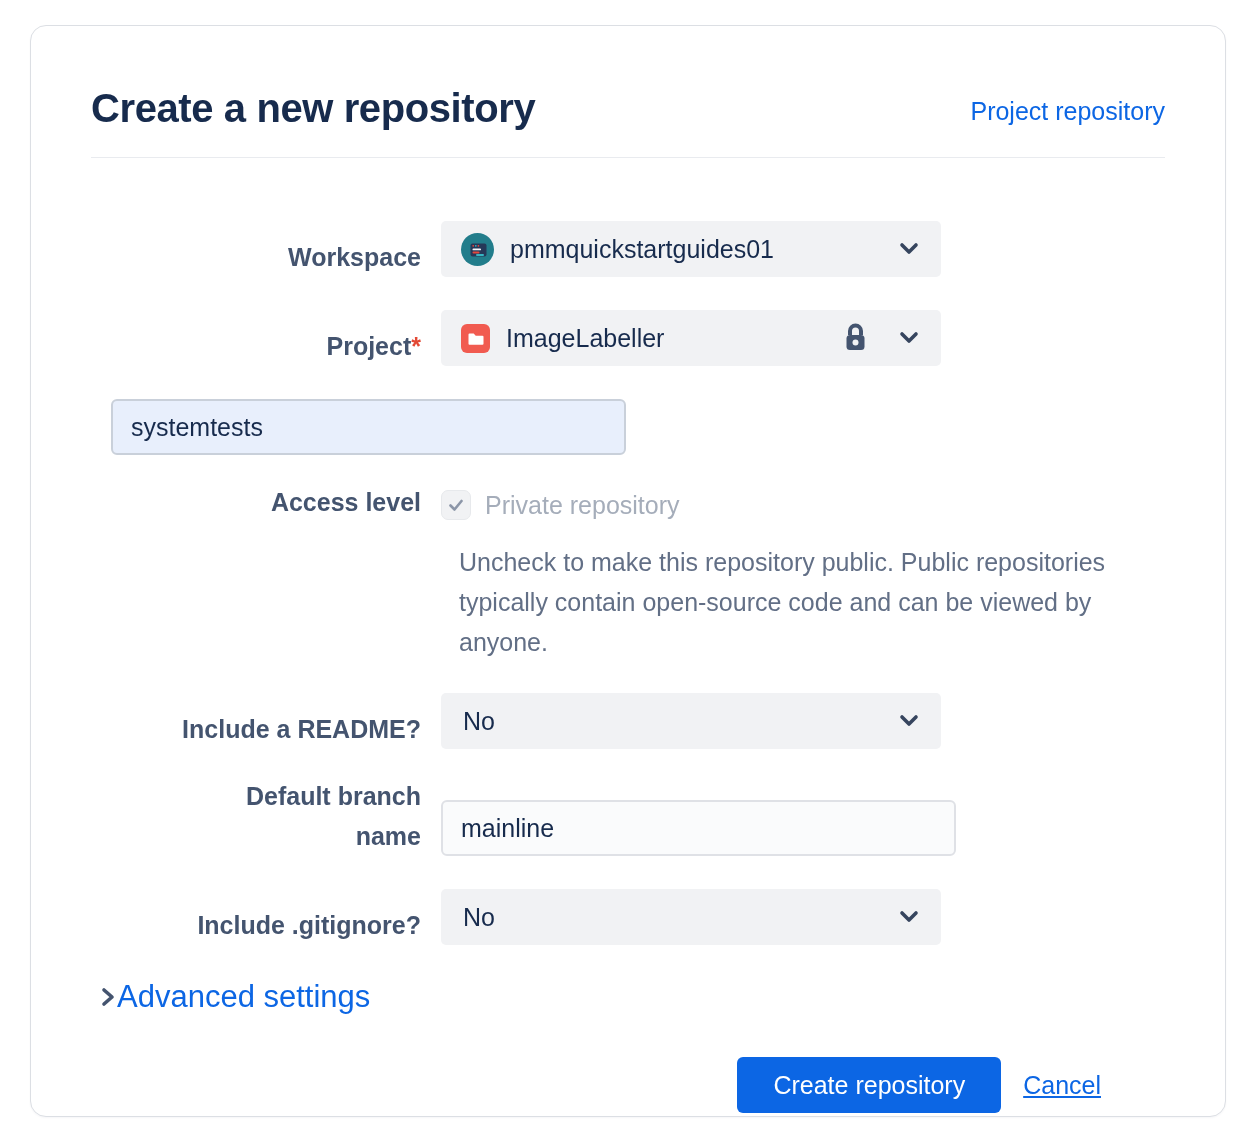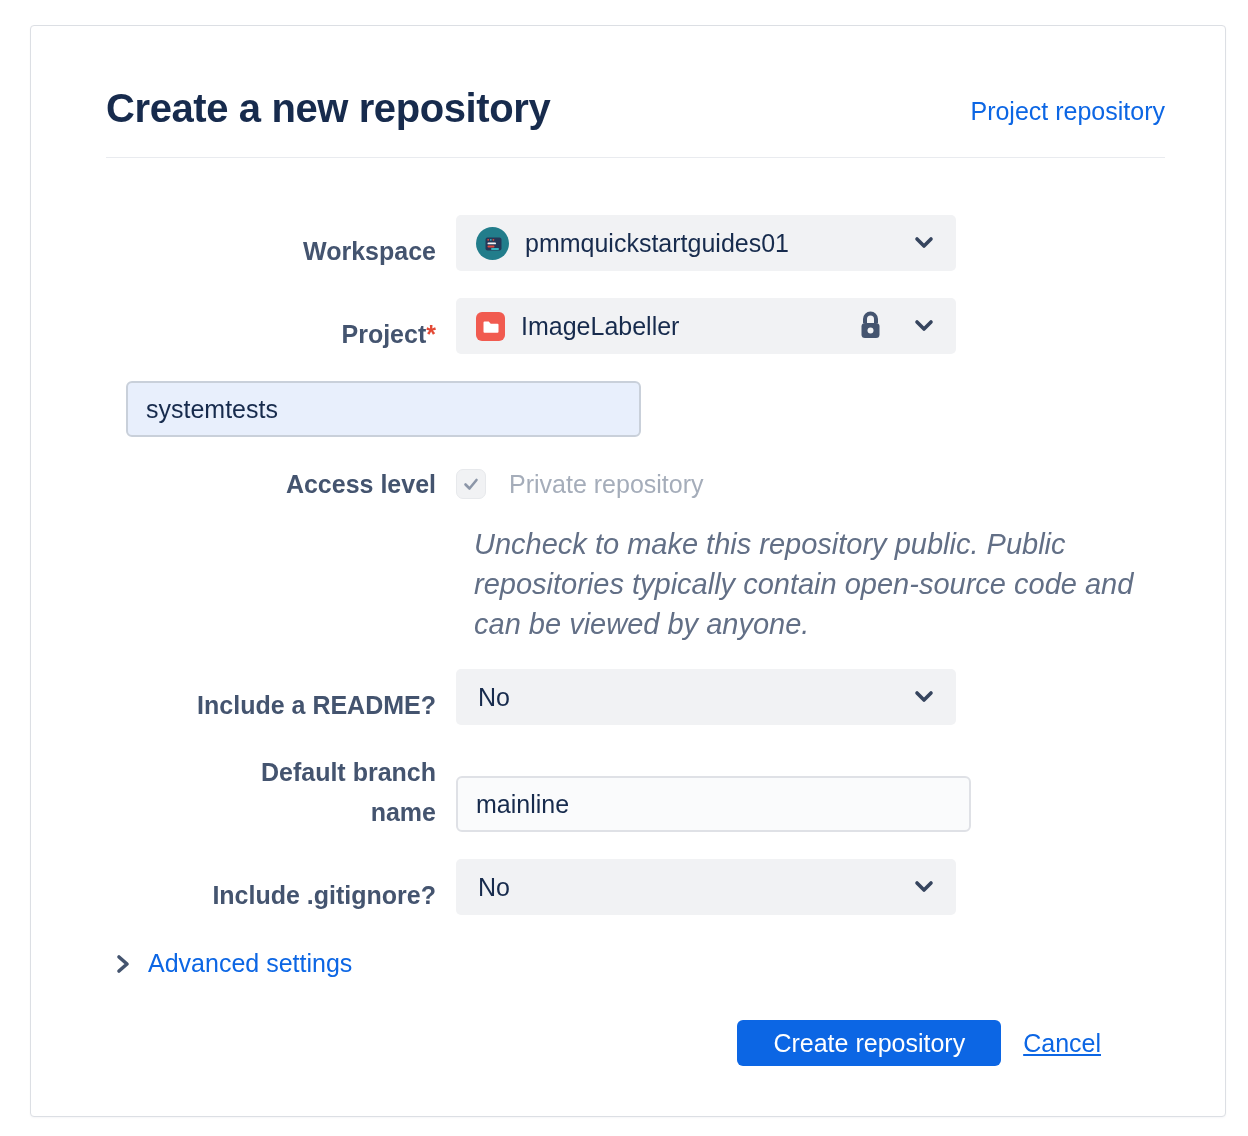--- a/index.html
+++ b/index.html
@@ -1,36 +1,36 @@
 <!DOCTYPE html>
 <html><head>
 <meta charset="utf-8">
 <style>
   * { margin:0; padding:0; box-sizing:border-box; }
   html,body { width:1248px; height:1136px; background:#ffffff; font-family:"Liberation Sans", sans-serif; }
   .card {
     position:absolute; left:30px; top:25px; width:1196px; height:1092px;
-    background:#ffffff; border:1px solid #DCDFE4; border-radius:4px;
+    background:#ffffff; border:1px solid #DCDFE4; border-radius:16px;
     box-shadow:0 1px 2px rgba(9,30,66,0.04);
-    padding:58px 60px 60px 75px;
+    padding:58px 60px 60px 60px;
   }
   .header { display:flex; justify-content:space-between; align-items:center; }
   .page-title { font-size:40px; font-weight:700; color:#172B4D; letter-spacing:-0.4px; line-height:48px; }
   .import-link { font-size:25px; font-weight:500; color:#0C66E4; cursor:pointer; margin-top:6px; }
   .divider { border:none; border-top:1px solid #E9EBEF; margin-top:25px; }
 
   .form { margin-top:57px; }
   .form-row { display:flex; align-items:flex-end; margin-bottom:27px; }
   .form-label {
     width:330px; padding-left:60px; text-align:right; flex:0 0 330px;
     font-size:25px; font-weight:600; color:#44546F; line-height:40px;
   }
   .row-default-branch .form-label { padding-left:110px; }
   .required { color:#E34935; font-weight:700; }
-  .control { width:500px; margin-left:20px; }
+  .control { width:500px; margin-left:20px;margin-top:6px; }
 
   .select-field {
     width:500px; height:56px; background:#F1F2F4; border-radius:5px;
     display:flex; align-items:center; padding:0 20px; cursor:pointer;
   }
   .select-value { font-size:25px; font-weight:500; color:#172B4D; margin-left:16px; white-space:nowrap; }
   .select-field.no-icon .select-value { margin-left:2px; }
   .spacer { flex:1; }
   .icon { display:inline-flex; align-items:center; justify-content:center; flex:none; }
 
@@ -41,31 +41,31 @@
   .text-field.autofill { background:#E8EFFC; border:2px solid #C9D0DA; }
   .text-field.plain { background:#FAFBFC; border:2px solid #DFE1E6; }
 
   .checkbox-row { display:flex; align-items:center; margin-bottom:20px; }
   .checkbox {
     width:30px; height:30px; border-radius:7px; background:#F1F2F4;
     border:1px solid #E7E9EC; display:flex; align-items:center; justify-content:center; flex:none;
   }
   .checkbox-label { font-size:25px; color:#A5ADBA; margin-left:14px; }
   .help-text {
-    margin-left:368px; width:676px; font-size:29px; color:#626F86;
-    line-height:40px; margin-bottom:25px;font-style:italic;
+    margin-left:368px; width:676px; font-size:25px; color:#626F86;
+    line-height:40px; margin-bottom:25px;
   }
 
   .advanced { display:flex; align-items:center; margin-top:34px; margin-left:10px; cursor:pointer; }
-  .advanced-label { font-size:25px; font-weight:500; color:#0C66E4; margin-left:18px; }
+  .advanced-label { font-size:31px; font-weight:500; color:#0C66E4; margin-left:2px; }
 
   .actions { display:flex; justify-content:flex-end; align-items:center; margin-top:42px; padding-right:50px; }
   .btn-primary {
     background:#0C66E4; color:#ffffff; border:none; border-radius:6px;
-    height:46px; padding:0 36px; font-size:25px; font-weight:500;
+    height:56px; padding:0 36px; font-size:25px; font-weight:500;
     font-family:"Liberation Sans", sans-serif; cursor:pointer;
   }
   .btn-link {
     background:none; border:none; color:#0C66E4; font-size:25px; font-weight:500;
     font-family:"Liberation Sans", sans-serif; padding:0 14px; margin-left:8px; cursor:pointer;text-decoration:underline;
   }
 </style>
 </head>
 <body>
 
@@ -136,21 +136,21 @@
 
     <div class="form-row">
       <div class="control">
         <input class="text-field autofill" type="text" value="systemtests" style="">
       </div>
     </div>
 
     <div>
       <div class="form-row checkbox-row" style="margin-bottom:20px;">
         <div class="form-label">Access level</div>
-        <div class="control" style="display:flex;align-items:center;gap:9px;">
+        <div class="control" style="display:flex;align-items:center;">
           <span class="checkbox">
             <span class="icon">
               <svg width="20" height="20" viewBox="0 0 20 20">
                   <polyline points="4.5,10.5 8.5,14.5 15.5,6" fill="none" stroke="#8C96A8" stroke-width="2.6" stroke-linecap="round" stroke-linejoin="round"></polyline>
                 </svg>
             </span>
           </span>
           <span class="checkbox-label">Private repository</span>
         </div>
       </div>

